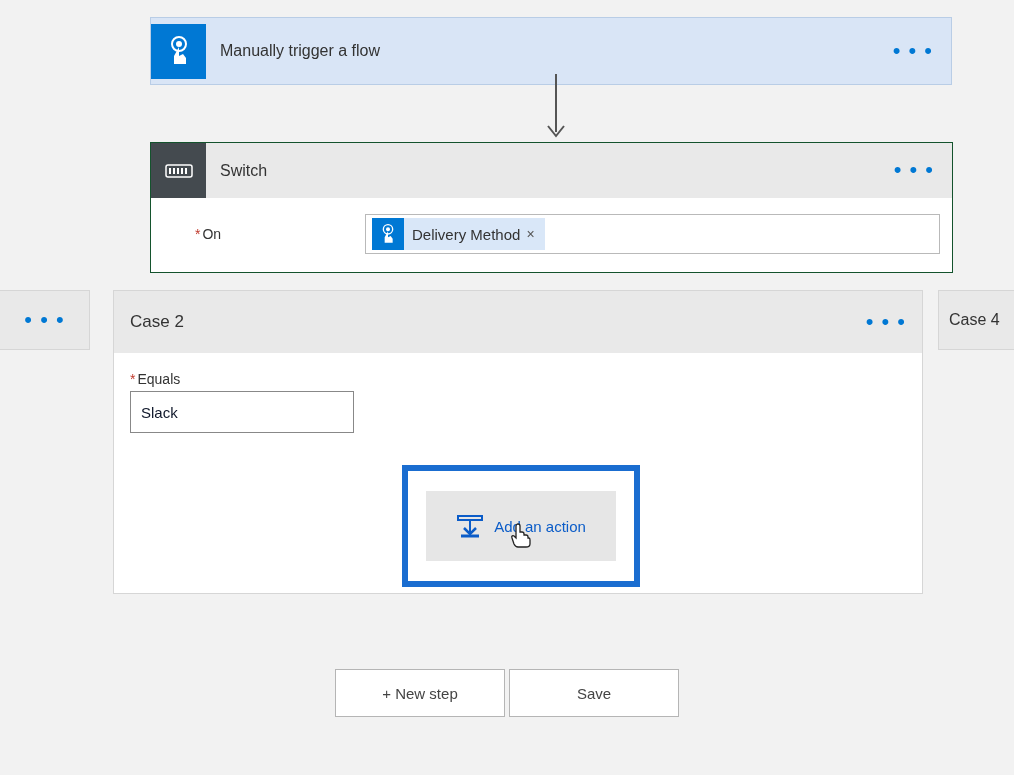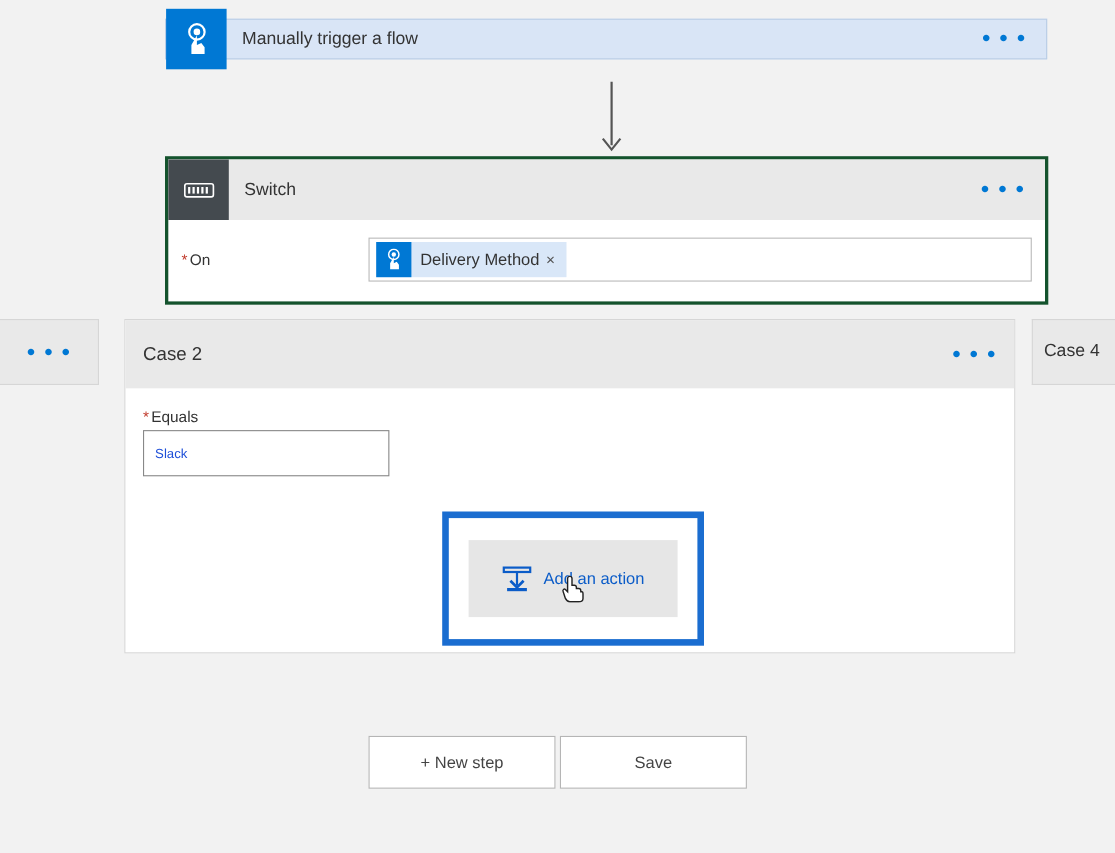--- a/index.html
+++ b/index.html
@@ -15,21 +15,21 @@
     position: relative;
     overflow: hidden;
   }
 
   
   .trigger-card {
     position: absolute;
     top: 17px;
     left: 150px;
     width: 802px;
-    height: 37px;
+    height: 68px;
     background: #d9e5f6;
     border: 1px solid #b9cde6;
     display: flex;
     align-items: center;
   }
   .trigger-icon-box {
     width: 55px;
     height: 55px;
     background: #0078d4;
     display: flex;
@@ -60,21 +60,21 @@
     width: 20px;
     height: 70px;
   }
 
   
   .switch-card {
     position: absolute;
     top: 142px;
     left: 150px;
     width: 803px;
-    border: 3px solid #14532d;
+    border: 1px solid #14532d;
     background: #fff;
   }
   .switch-header {
     height: 55px;
     background: #e9e9e9;
     display: flex;
     align-items: center;
   }
   .switch-icon-box {
     width: 55px;
@@ -89,21 +89,21 @@
     margin-left: 14px;
     font-size: 16px;
     color: #333;
     flex: 1;
   }
   .switch-body {
     padding: 16px 12px 18px 12px;
     display: flex;
     align-items: center;
   }
-  .switch-on-label { width: 170px; font-size: 14px; }
+  .switch-on-label { width: 170px; font-size: 14px; margin-left: 32px; }
   .req-star { color: #c0392b; margin-right: 2px; }
   .switch-on-field {
     flex: 1;
     border: 1px solid #b9b9b9;
     height: 40px;
     display: flex;
     align-items: center;
     padding: 0 6px;
     background: #fff;
   }
@@ -175,22 +175,22 @@
     padding: 18px 16px 20px 16px;
     height: 242px;
     position: relative;
   }
   .equals-label { font-size: 14px; margin-bottom: 4px; }
   .equals-input {
     width: 224px;
     height: 42px;
     border: 1px solid #888;
     padding: 0 10px;
-    font-size: 12px;
-    color: #1d4ed8;
+    font-size: 15px;
+    color: #0f172a;
   }
 
   
   .add-action-highlight {
     position: absolute;
     left: 288px;
     top: 112px;
     width: 238px;
     height: 122px;
     border: 6px solid #1a6dd0;

